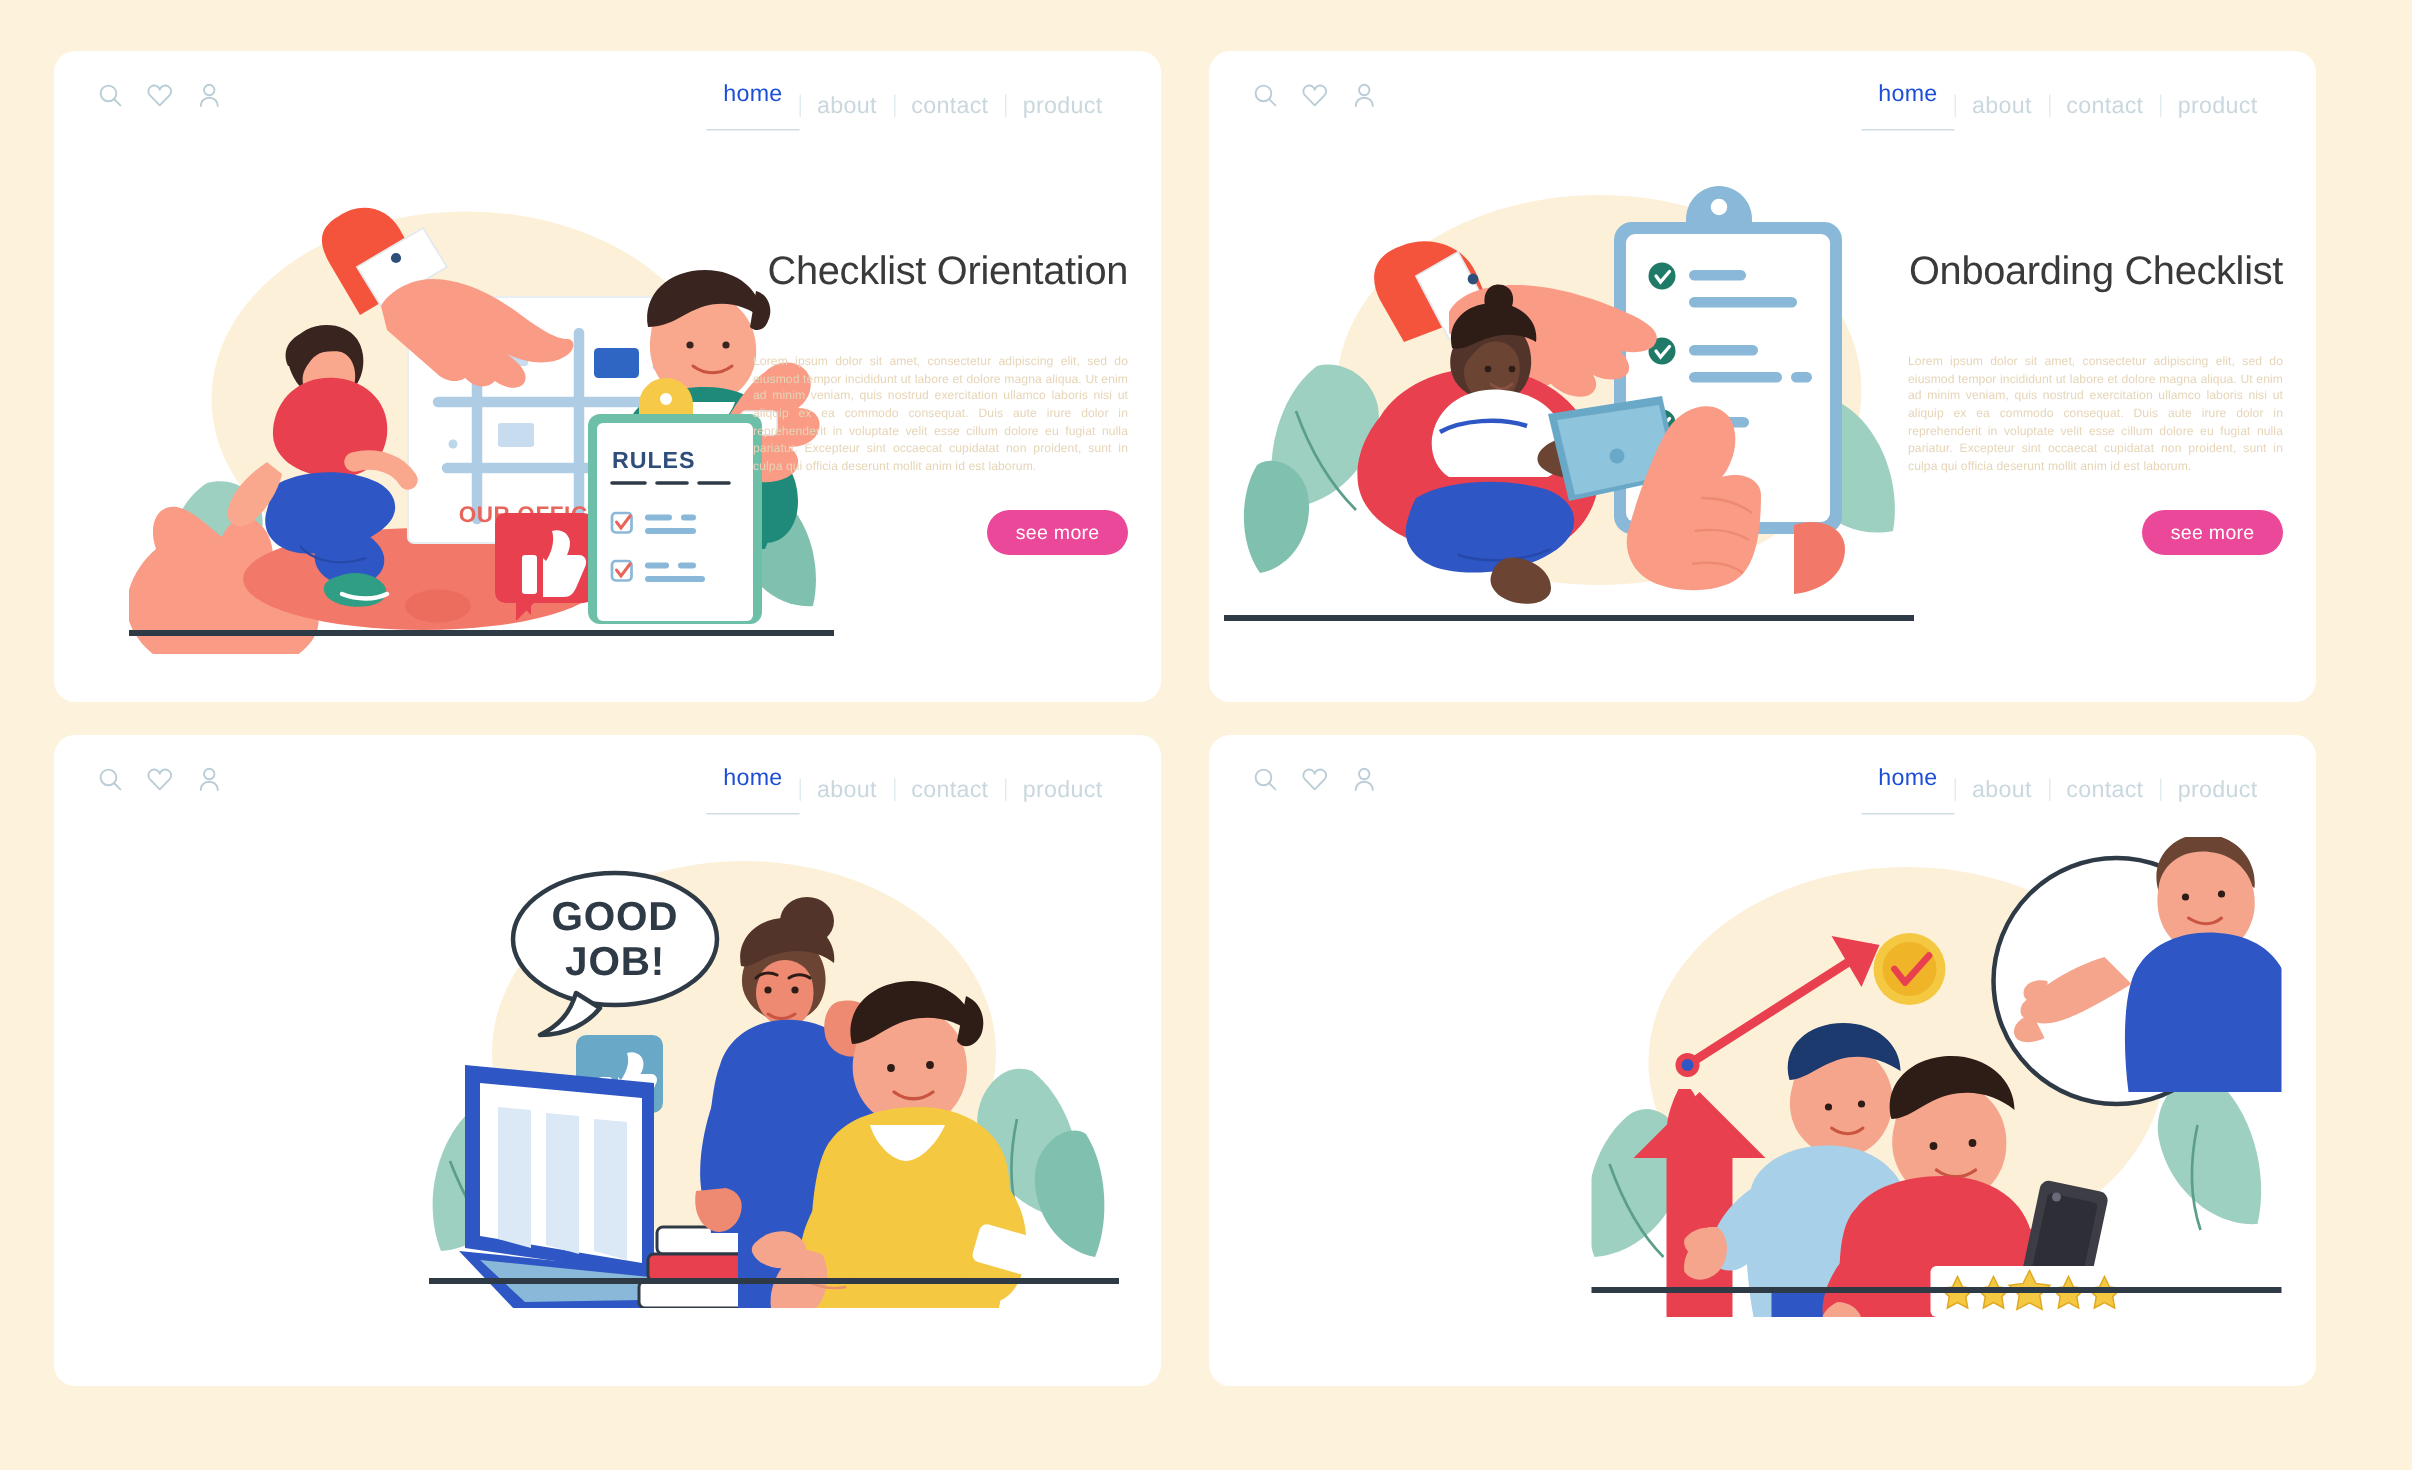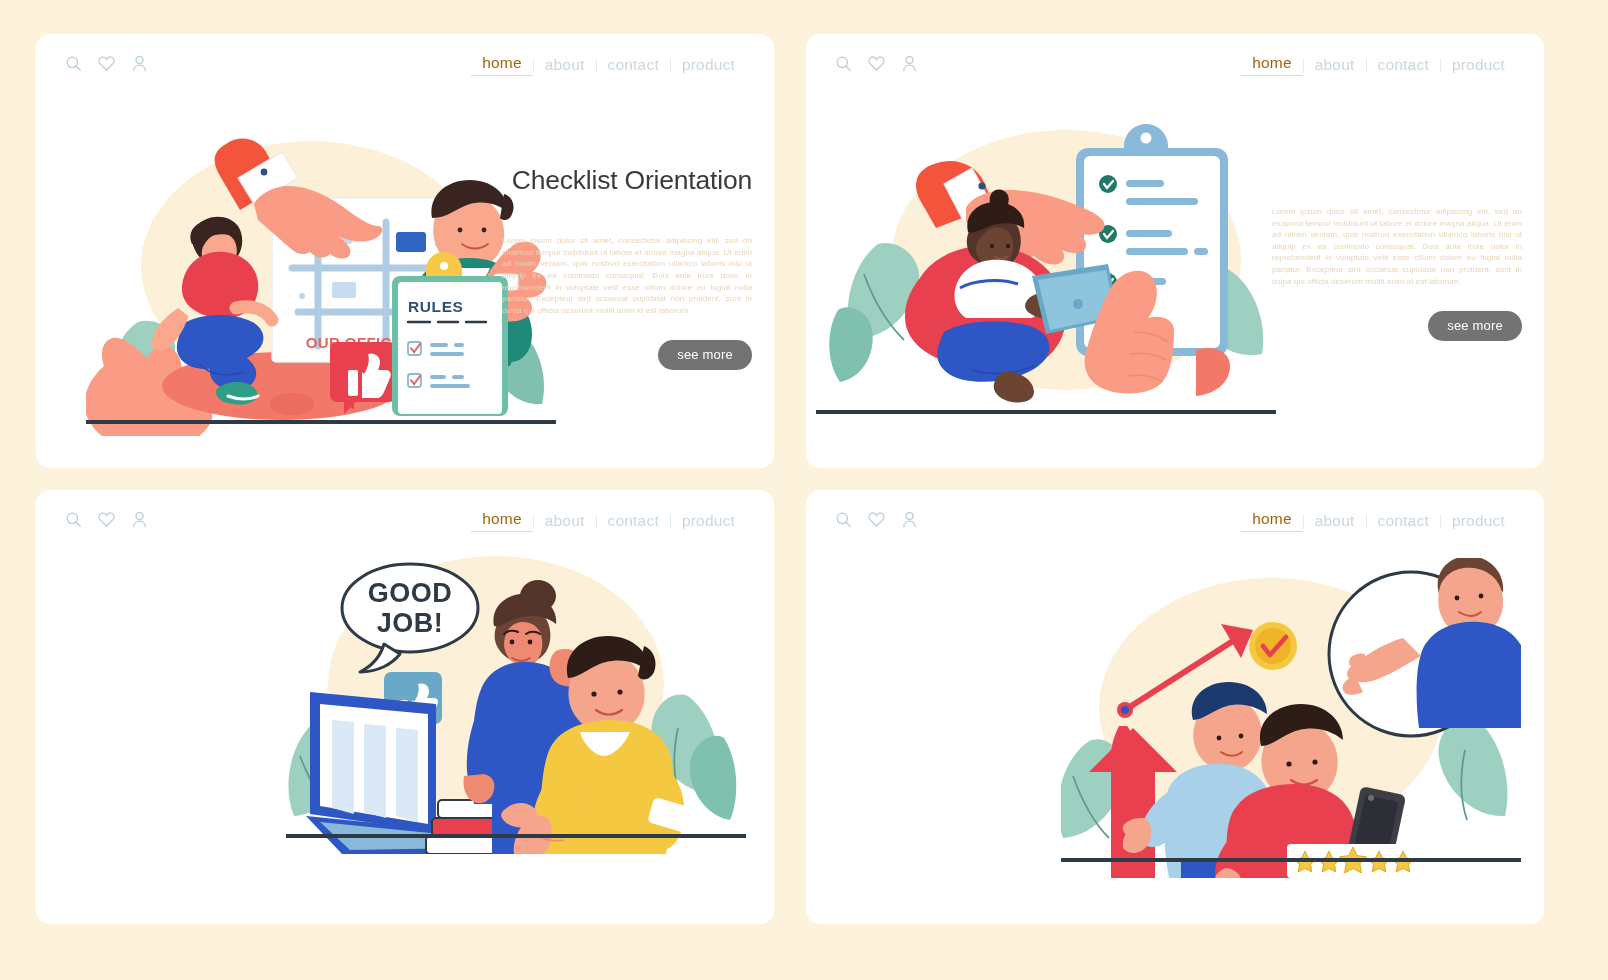--- a/index.html
+++ b/index.html
@@ -26,39 +26,39 @@
   
   .nav { position:absolute; top:0; left:0; right:0; height:62px; }
   .navicons { position:absolute; left:28px; top:20px; display:flex; gap:14px; align-items:center; }
   .navicons svg { display:block; }
   .navlinks {
     position:absolute; right:28px; top:20px;
     display:flex; align-items:center;
     font-size:15.5px; color:#c9d7de; letter-spacing:.2px;
   }
   .navlinks .lk { padding:0 11px; white-space:nowrap; }
-  .navlinks .lk.active { color:#a16207; border-bottom:1.4px solid #cfdde4; padding-bottom:3px; }
+  .navlinks .lk.active { color:#1d4ed8; border-bottom:1.4px solid #cfdde4; padding-bottom:14px; }
   .navlinks .sep { width:1px; height:15px; background:#e3ecf1; }
   
   .txt { position:absolute; }
   .txt.right { right:22px; top:132px; width:250px; text-align:right; }
   h1.title {
     font-size:26.5px; font-weight:400; color:#3a3a3a;
     letter-spacing:-0.2px; white-space:nowrap; line-height:1.1;
   }
   .txt.right h1.title { text-align:right; }
   .lorem {
     margin-top:40px;
     font-size:8.1px; line-height:11.6px;
     color:#e6d5b8; text-align:justify;
     letter-spacing:.06px;
   }
   .seemore {
     margin-top:24px; display:inline-block;
-    background:#737373; color:#ffffff;
+    background:#ec4899; color:#ffffff;
     font-size:13px; border-radius:20px;
     padding:7px 19px 8px; letter-spacing:.2px;
     border:none; cursor:pointer;
   }
   .txt.right .seemore-wrap { text-align:right; }
   
   .illus { position:absolute; }
   .illus svg { display:block; }
 </style>
 </head>
@@ -327,20 +327,21 @@
           <path d="M318 222c14 0 26 4 34 10" stroke="#ee8a72" stroke-width="1.6" fill="none"></path>
           <path d="M314 244c14-2 26 0 36 6" stroke="#ee8a72" stroke-width="1.6" fill="none"></path>
           <path d="M312 266c14-2 26 0 34 6" stroke="#ee8a72" stroke-width="1.6" fill="none"></path>
           <path d="M380 240c18-6 34 2 34 16 0 16-14 28-34 30Z" fill="#f2796a"></path>
         </g>
         <line x1="0" y1="302" x2="460" y2="302" stroke="#2e3a46" stroke-width="4" stroke-linecap="round"></line>
       </svg>
     </div>
 
     <div class="txt right">
+      <h1 class="title">Onboarding Checklist</h1>
       <p class="lorem">Lorem ipsum dolor sit amet, consectetur adipiscing elit, sed do eiusmod tempor incididunt ut labore et dolore magna aliqua. Ut enim ad minim veniam, quis nostrud exercitation ullamco laboris nisi ut aliquip ex ea commodo consequat. Duis aute irure dolor in reprehenderit in voluptate velit esse cillum dolore eu fugiat nulla pariatur. Excepteur sint occaecat cupidatat non proident, sunt in culpa qui officia deserunt mollit anim id est laborum.</p>
       <div class="seemore-wrap">
         <button class="seemore">see more</button>
       </div>
     </div>
   </div>
 
   <div class="card">
 
     <div class="nav">
@@ -367,21 +368,21 @@
         <span class="lk active">home</span>
         <span class="sep"></span>
         <span class="lk">about</span>
         <span class="sep"></span>
         <span class="lk">contact</span>
         <span class="sep"></span>
         <span class="lk">product</span>
       </div>
     </div>
 
-    <div class="illus" style="left:250px;top:44px;">
+    <div class="illus" style="left:250px;top:62px;">
       <svg width="460" height="320" viewBox="0 0 460 320">
         <ellipse cx="210" cy="150" rx="168" ry="128" fill="#fdf0d8"></ellipse>
 
         <g>
           <path d="M26 190c-22 22-30 62-18 92 30-2 56-30 58-62 2-24-20-44-40-30Z" fill="#9ed0c2"></path>
           <path d="M14 222c10 26 22 46 36 60" stroke="#5c9e8c" stroke-width="1.8" fill="none"></path>
         </g>
         <g>
           <path d="M402 162c26 20 38 64 30 98-30 2-60-24-66-58-4-24 16-48 36-40Z" fill="#9ed0c2"></path>
           <path d="M392 194c-6 28-4 52 2 70" stroke="#5c9e8c" stroke-width="1.8" fill="none"></path>

